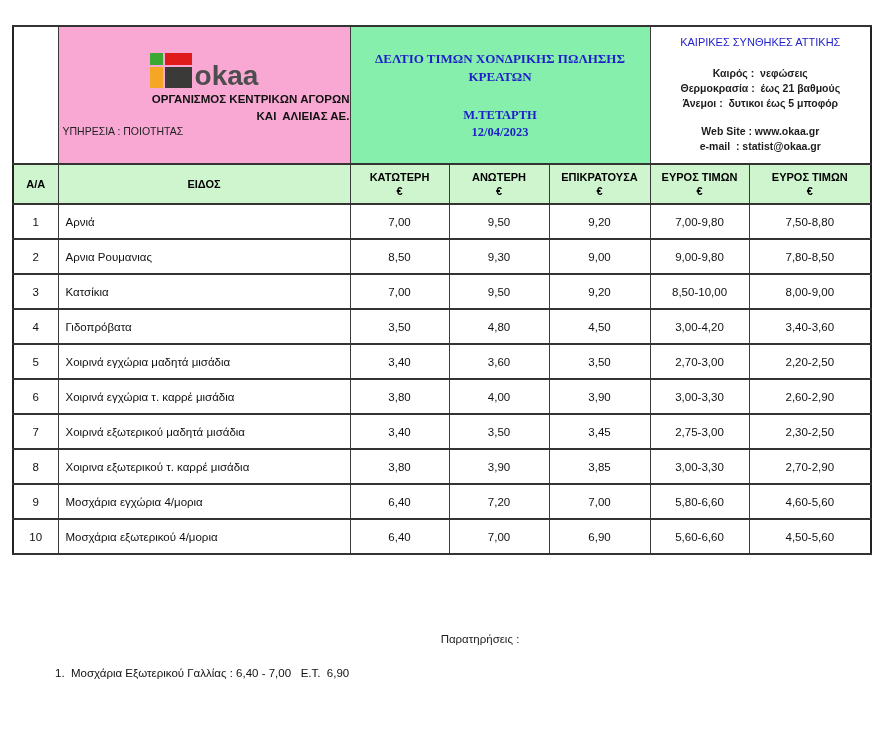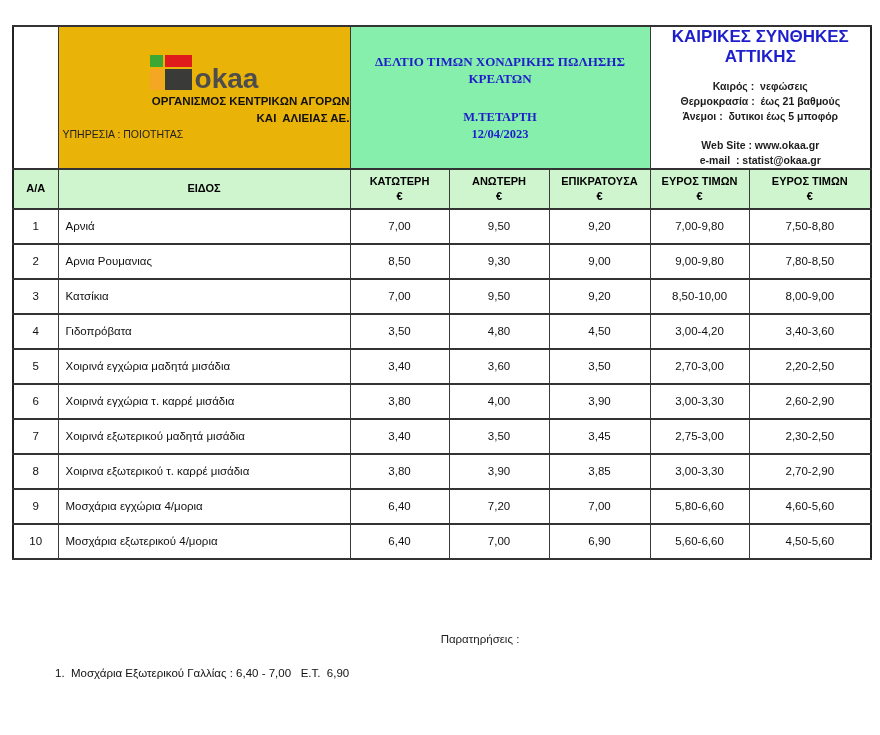--- a/index.html
+++ b/index.html
@@ -25,21 +25,21 @@
     border-top:2px solid #333;
     border-bottom:2px solid #333;
     padding:0;
     vertical-align:middle;
     text-align:center;
     font-size:11.5px;
     overflow:hidden;
   }
   
   tr.hdr1 { height:138px; }
-  td.org-cell { background:#eab308; vertical-align:top; padding-top:18px;margin-top:24px; }
+  td.org-cell { background:#f9a8d4; vertical-align:top; padding-top:18px;margin-top:24px; }
   .logo-row { display:flex; align-items:flex-end; justify-content:center; margin-bottom:3px; }
   .logo-squares {
     display:grid;
     grid-template-columns:13px 27px;
     grid-template-rows:12px 21px;
     gap:2px;
     margin-right:3px;
   }
   .sq { width:100%; height:100%; }
   .sq.g { background:#3aa832; }
@@ -53,21 +53,21 @@
   .org-line { text-align:right; padding-left:16px; font-weight:bold; font-size:11.5px; line-height:1.5; white-space:pre; }
   .org-service { text-align:left; padding-left:4px; font-weight:normal; font-size:10.5px; color:#222; }
   td.title-cell {
     background:#86efac;
     vertical-align:top; padding-top:14px;font-family:Liberation Serif, serif;
   }
   .title-line { font-weight:bold; font-size:13px; line-height:1.35; }
   .title-day { font-weight:bold; font-size:12.5px; margin-top:22px; }
   .title-date { font-weight:bold; font-size:12.5px; margin-top:2px; }
   td.weather-cell { vertical-align:top; text-align:left; padding:26px 4px 0 6px; }
-  .weather-title { font-weight:bold; font-size:17px; margin-bottom:12px; }
+  .weather-title { font-weight:normal; font-size:11px; margin-bottom:18px; }
   .weather-line { font-weight:bold; font-size:10.5px; color:#1c1c1c; line-height:1.42; white-space:pre; }
   .weather-gap { height:14px; }
   
   tr.hdr2 { height:57px; }
   .year-label { font-weight:bold; font-size:12.5px; }
   .prev-day, .prev-date { font-weight:bold; font-size:11px; line-height:1.45; }
   
   tr.hdr3 { height:40px;margin-top:48px; }
   tr.hdr3 th { background:#cff5cf; font-weight:bold; font-size:11px; line-height:1.3; color:#000; }
   

